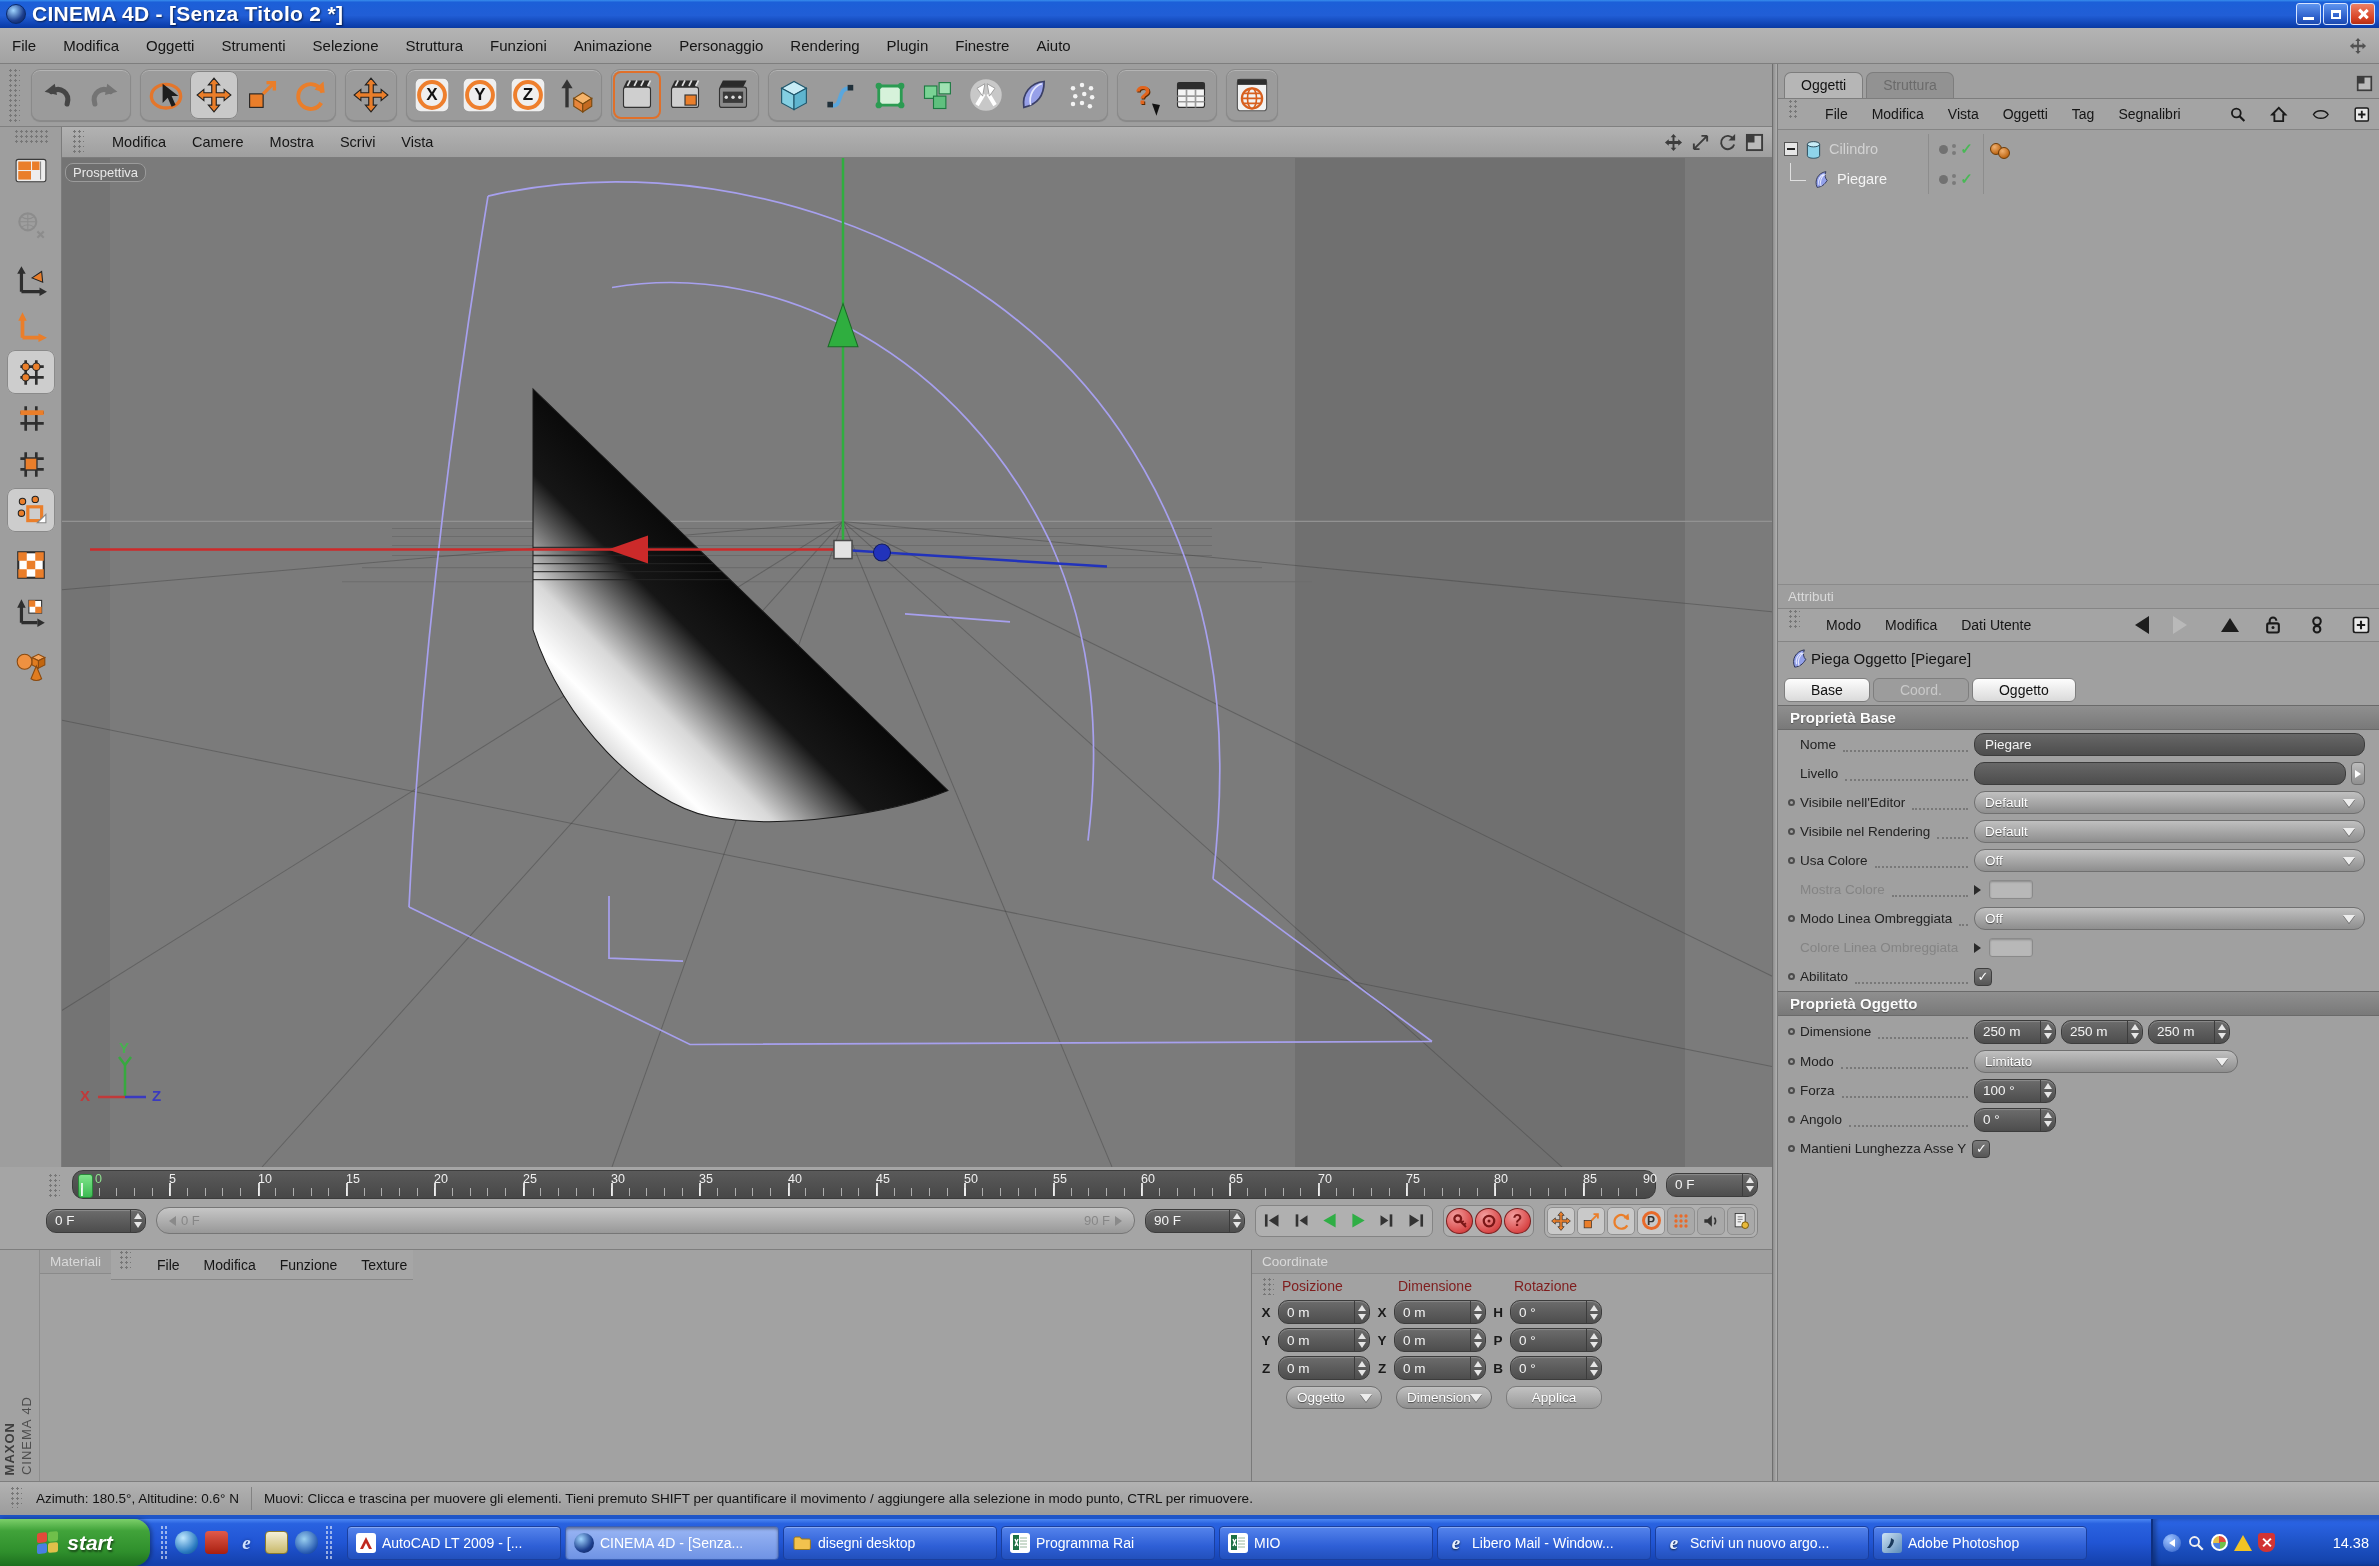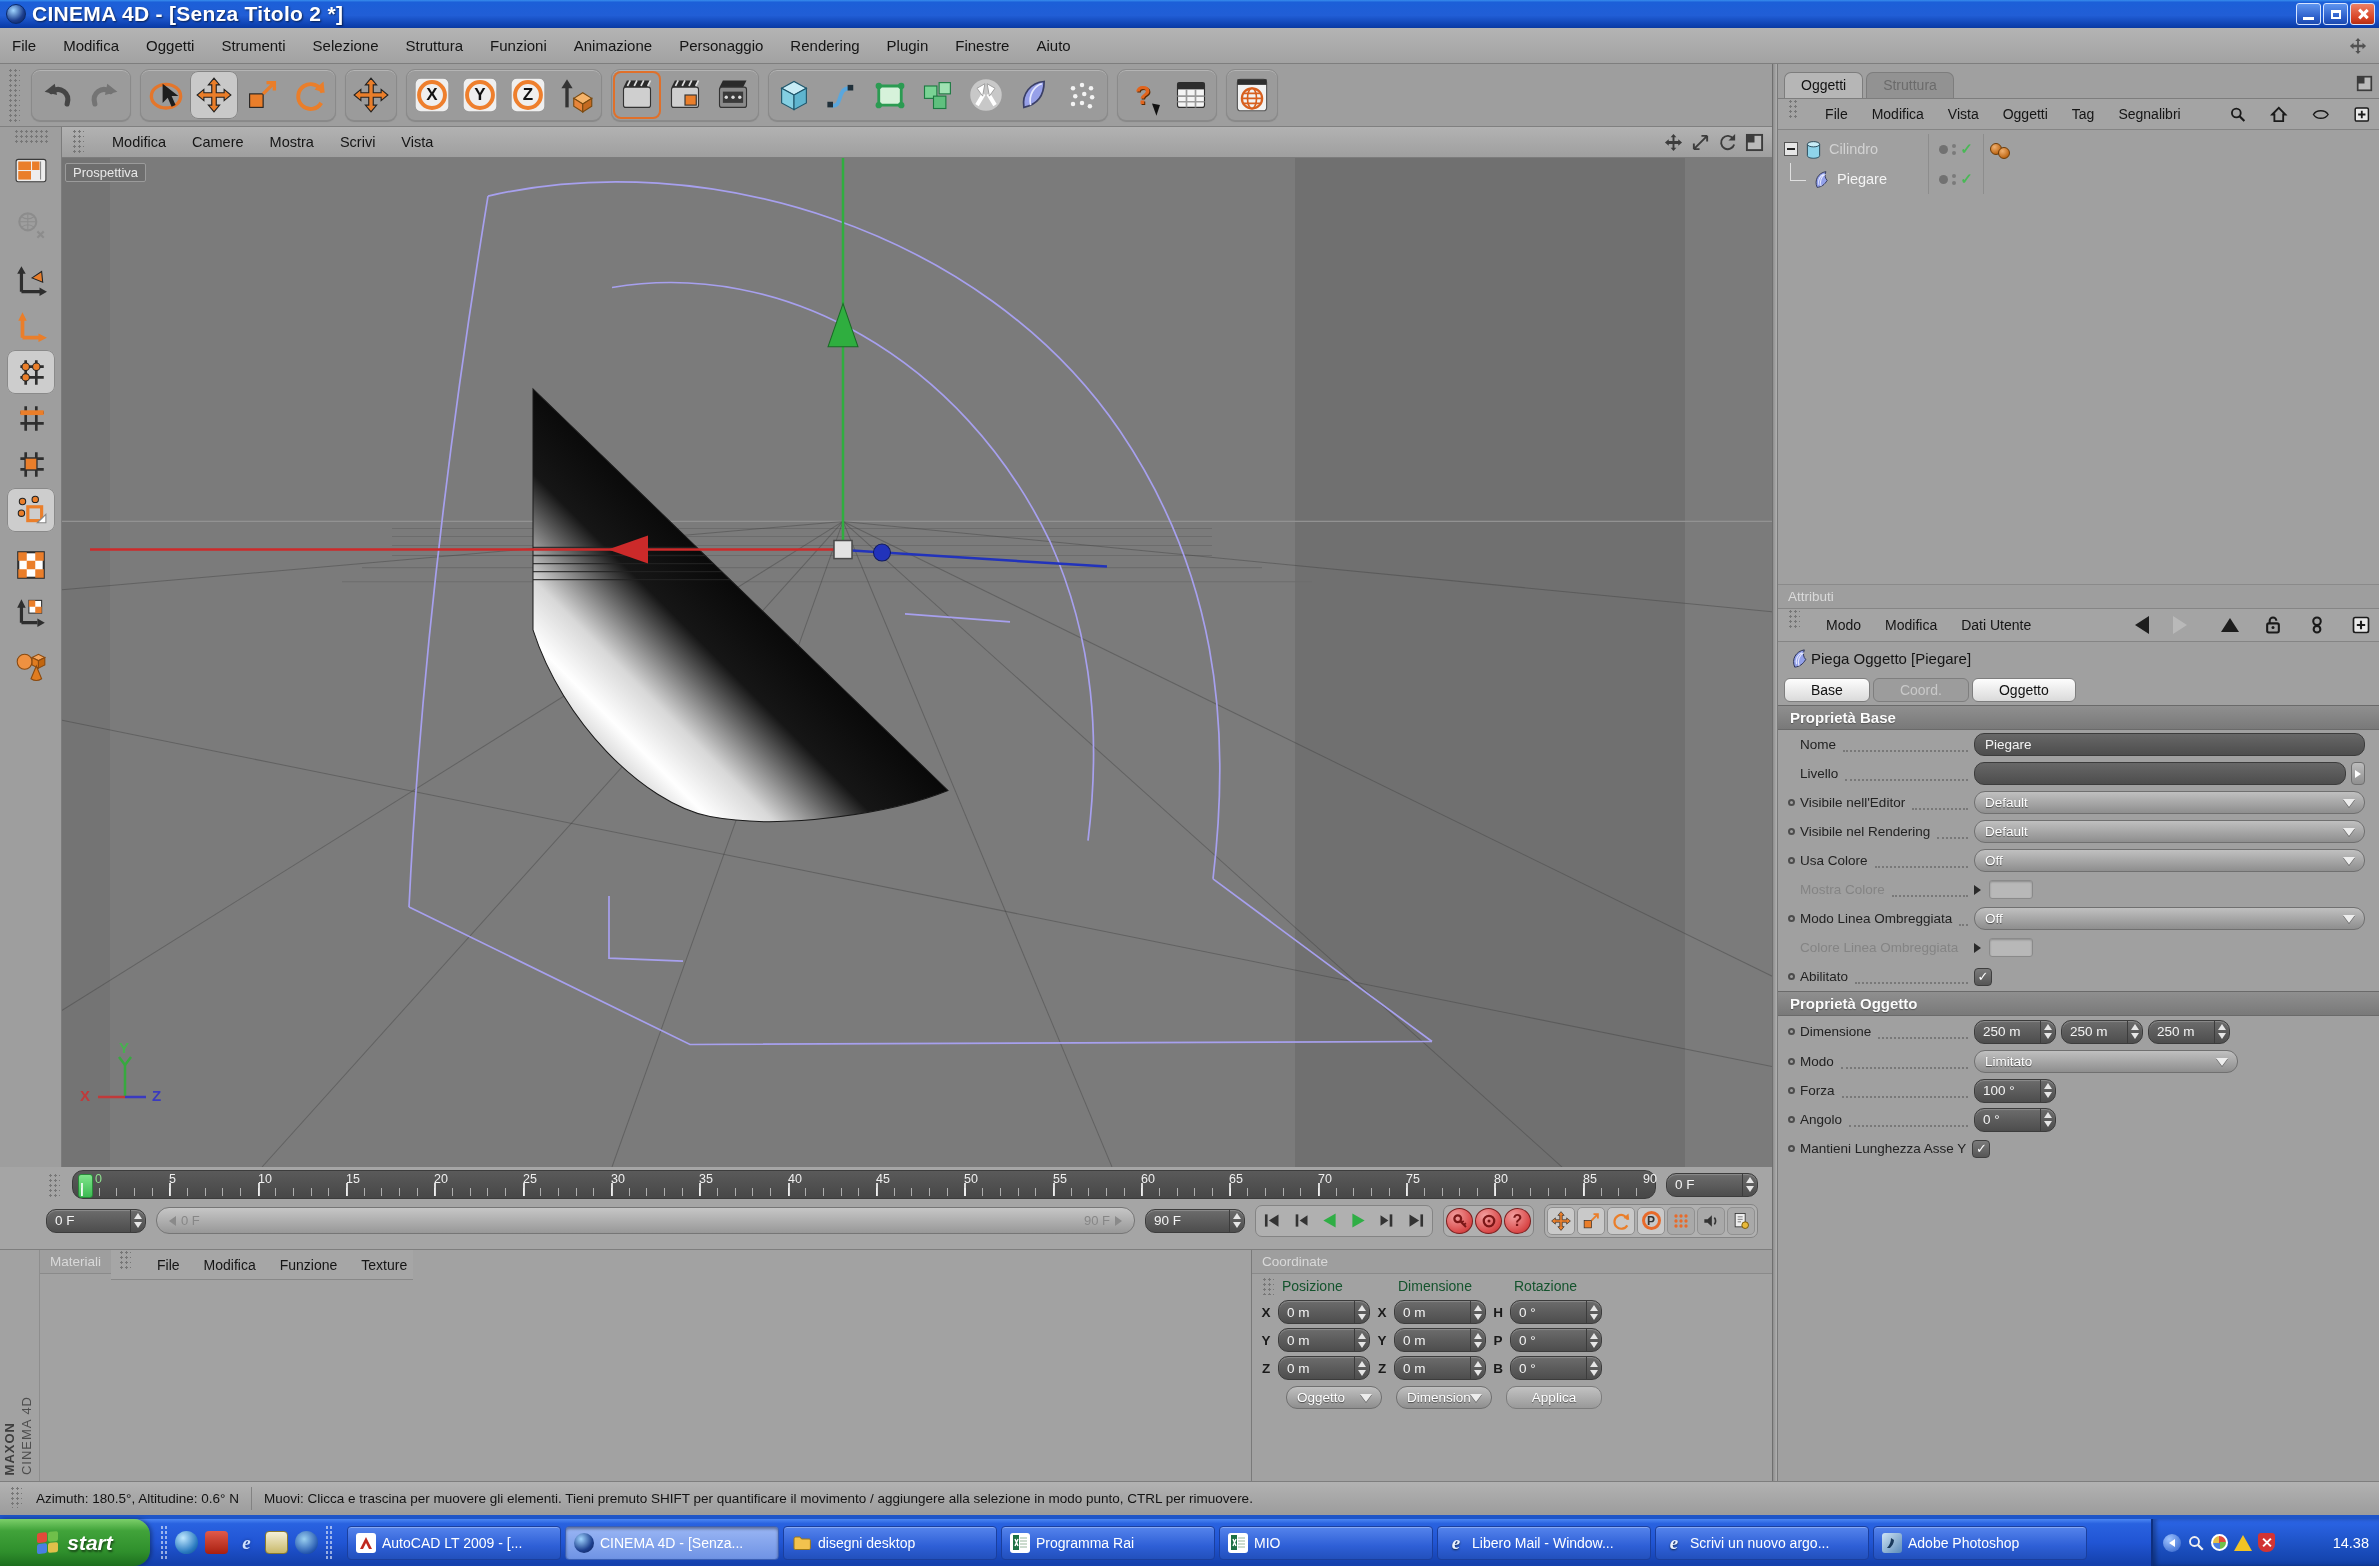--- a/index.html
+++ b/index.html
@@ -55,21 +55,21 @@
   .rgap{height:9px;}
   .vp-stack{flex:1;display:flex;flex-direction:column;min-width:0;}
   .vp-menu{height:31px;background:linear-gradient(180deg,#b2b2b2,#9f9f9f);display:flex;align-items:center;gap:26px;
     padding:0 8px;font-size:14.5px;color:#151515;border-bottom:1px solid #7c7c7c;}
   .vp-menu .sp{flex:1;}
   .vpnav{display:flex;gap:8px;align-items:center;}
   .vpnav svg{width:19px;height:19px;}
   .vp-canvas{flex:1;position:relative;background:#7b7b7b;overflow:hidden;}
   .vp-canvas svg.scene{position:absolute;inset:0;width:100%;height:100%;}
   .viewchip{position:absolute;left:3px;top:5px;background:#6e6e6e;border:1px solid #9b9b9b;color:#e8e8e8;
-    font-size:13px;padding:1px 7px;border-radius:2px;}
+    font-size:13px;padding:1px 7px;border-radius:8px;}
   .axisind{position:absolute;left:18px;bottom:42px;width:90px;height:80px;}
   .axisind .lab{position:absolute;font-size:15px;font-weight:bold;}
   
   .ruler-row{height:35px;display:flex;align-items:center;padding:2px 14px 2px 46px;gap:10px;background:#a5a5a5;}
   .ruler{flex:1;height:29px;background:linear-gradient(180deg,#5a5a5a,#474747);border-radius:11px;
     border:1px solid #3c3c3c;position:relative;}
   .ruler .ticks{position:absolute;left:8px;right:8px;bottom:2px;height:8px;
     background:repeating-linear-gradient(90deg,rgba(255,255,255,.55) 0 1px,transparent 1px 17.67px);}
   .ruler .ticksM{position:absolute;left:8px;right:8px;bottom:2px;height:13px;
     background:repeating-linear-gradient(90deg,rgba(255,255,255,.8) 0 2px,transparent 2px 88.33px);}
@@ -110,21 +110,21 @@
     border-bottom:1px solid #8a8a8a;background:#9e9e9e;}
   .pmenu{height:30px;display:flex;align-items:center;gap:24px;padding:0 6px;font-size:14px;color:#151515;
     border-bott…om:1px solid #888;border-bottom:1px solid #888;background:#a6a6a6;}
   .materials-panel{width:1212px;display:flex;flex-direction:row;border-right:1px solid #7a7a7a;}
   .mat-body{flex:1;background:#a2a2a2;}
   .coords-panel{flex:1;display:flex;flex-direction:column;}
   .coord-grid{flex:1;padding:4px 8px;display:flex;flex-direction:column;gap:4px;}
   .crow{display:flex;align-items:center;gap:6px;}
   .crow .axl{width:12px;font-size:13.5px;font-weight:bold;color:#1a1a1a;text-align:center;}
   .cfield{width:92px;}
-  .chead{display:flex;gap:6px;padding:3px 8px 1px 8px;font-size:14px;color:#14532d;align-items:center;}
+  .chead{display:flex;gap:6px;padding:3px 8px 1px 8px;font-size:14px;color:#7f1d1d;align-items:center;}
   .chead .hcell{width:110px;}
   .cfoot{display:flex;gap:14px;padding:2px 8px 6px 26px;align-items:center;}
   .smalldrop{width:96px;height:23px;}
   .gbtn{width:96px;height:23px;border-radius:10px;background:linear-gradient(180deg,#c2c2c2,#999);
     border:1px solid #7c7c7c;color:#fff;text-shadow:0 1px 1px rgba(0,0,0,.5);font-size:13.5px;
     display:flex;align-items:center;justify-content:center;}
   
   .drop{background:linear-gradient(180deg,#c0c0c0,#8e8e8e);border:1px solid #707070;border-radius:11px;height:23px;
     display:flex;align-items:center;color:#fff;text-shadow:0 1px 1px rgba(0,0,0,.55);}
   .drop .fval{flex:1;font-size:13.5px;padding:0 10px;white-space:nowrap;overflow:hidden;}

